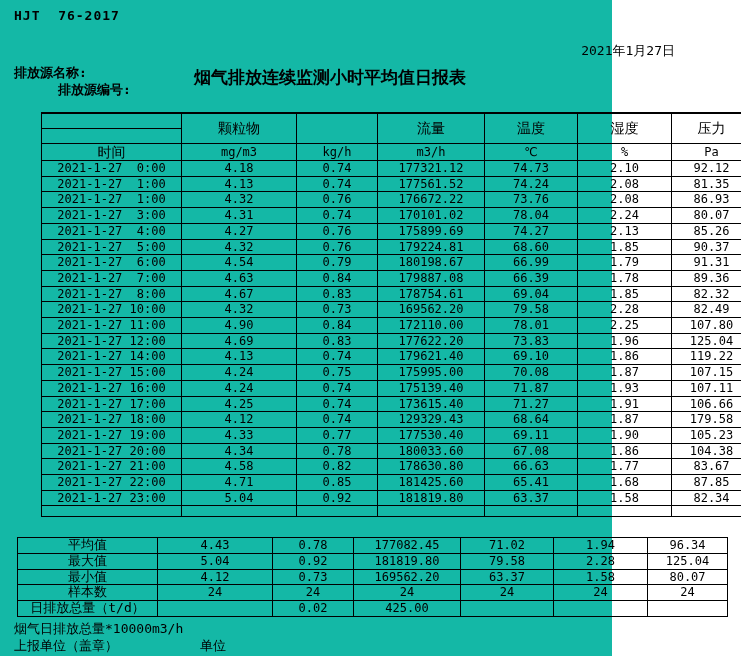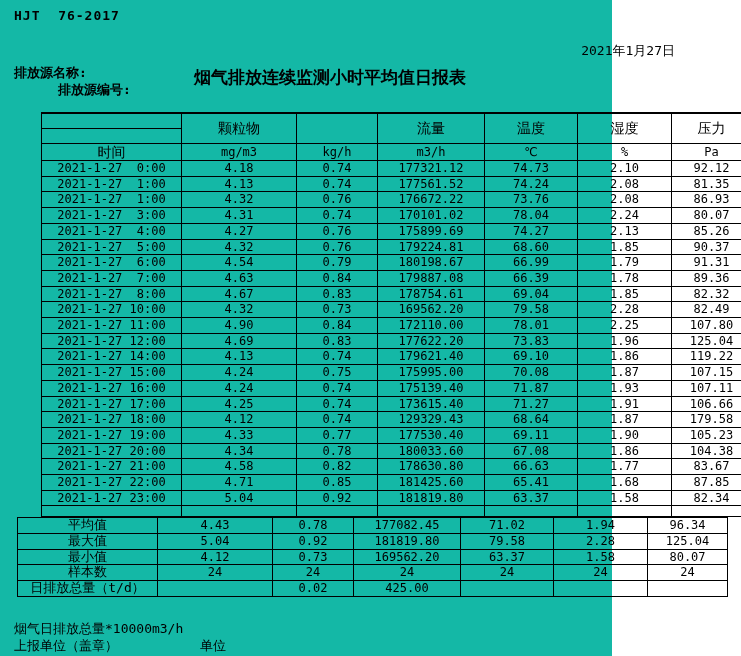--- a/index.html
+++ b/index.html
@@ -29,21 +29,21 @@
     left: 0; top: 42px; width: 675px;
     text-align: right; font-size: 13px;
   }
   #source-name { left: 14px; top: 64px; font-size: 13px; font-weight: bold; }
   #source-id   { left: 14px; top: 81px; font-size: 13px; font-weight: bold; margin-left: 44px; }
 
   table { border-collapse: collapse; table-layout: fixed; }
   td, th { border: 1px solid #000; padding: 0; text-align: center; overflow: hidden; font-weight: normal; }
 
   #main-table { left: 17px; top: 112px; width: 710px; border-top: 2px solid #000; margin-left: 24px; }
-  #summary-table { left: 17px; top: 517px; width: 710px; }
+  #summary-table { left: 17px; top: 537px; width: 710px; }
 
   .head-row-1 th { height: 29px; font-size: 14px; line-height: 29px; }
   .head-row-2 th { height: 16px; font-size: 12px; line-height: 16px; }
   .head-row-2 th.time-label { font-size: 14px; }
 
   th.time-split { padding: 0; vertical-align: top; }
   .split-top { height: 14px; border-bottom: 1px solid #000; }
   .split-bottom { height: 14px; }
 
   .data-row td { height: 14.7px; font-size: 12px; line-height: 14.7px; white-space: pre; }

